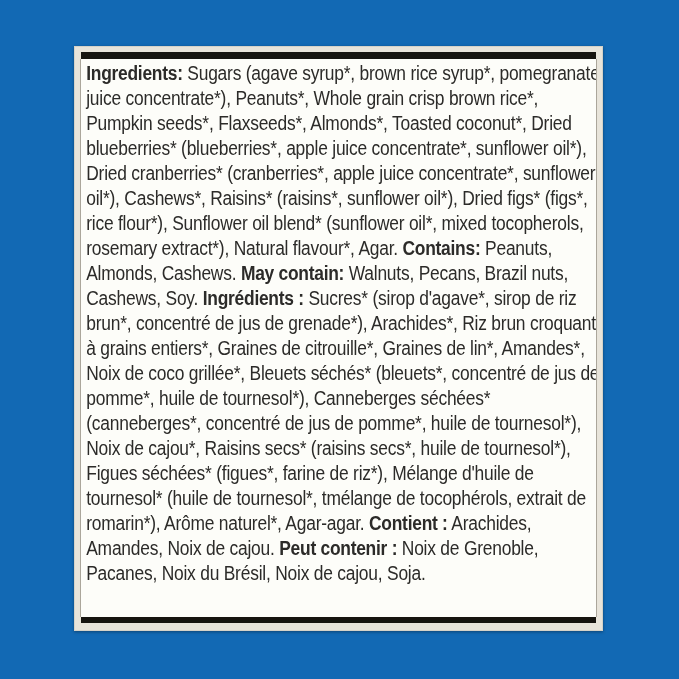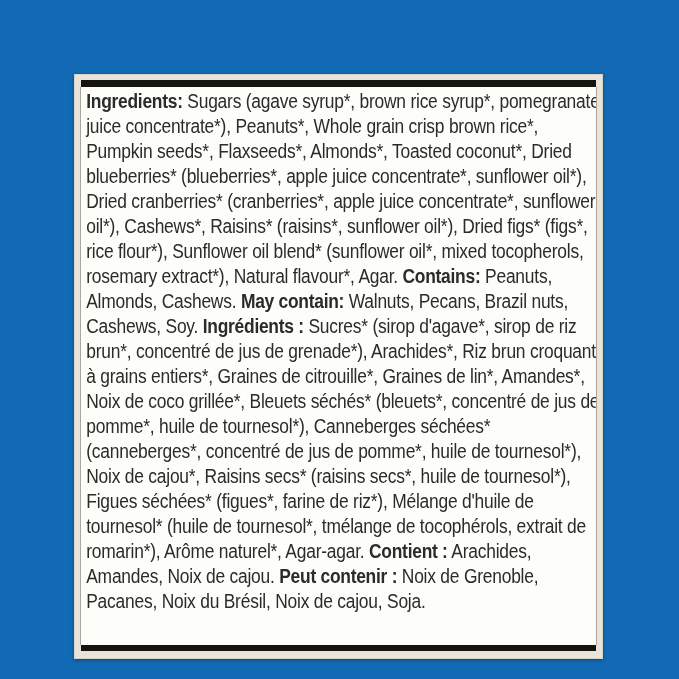--- a/index.html
+++ b/index.html
@@ -17,21 +17,20 @@
     font-family:"Liberation Sans","DejaVu Sans",sans-serif;
   }
   .stage{position:relative;width:679px;height:679px;background:var(--bg);}
   .label-card{
     position:absolute;left:74px;top:46px;width:529px;height:585px;
     background:var(--frame);
     box-sizing:border-box;
     display:flex;flex-direction:column;
     padding:6px 6px 8px 6px;
     box-shadow:0 1px 3px rgba(0,0,0,.35), inset 0 0 0 1px rgba(0,0,0,.08);
-    margin-top:28px;
   }
   .rule{height:7px;background:var(--bar);margin:0 1px;flex:0 0 auto;}
   .rule.bottom{height:6px;}
   .content{
     flex:1 1 auto;min-height:0;
     background:var(--content-bg);
     border-left:1px solid var(--edge-line);
     border-right:1px solid var(--edge-line);
     overflow:hidden;
     position:relative;

